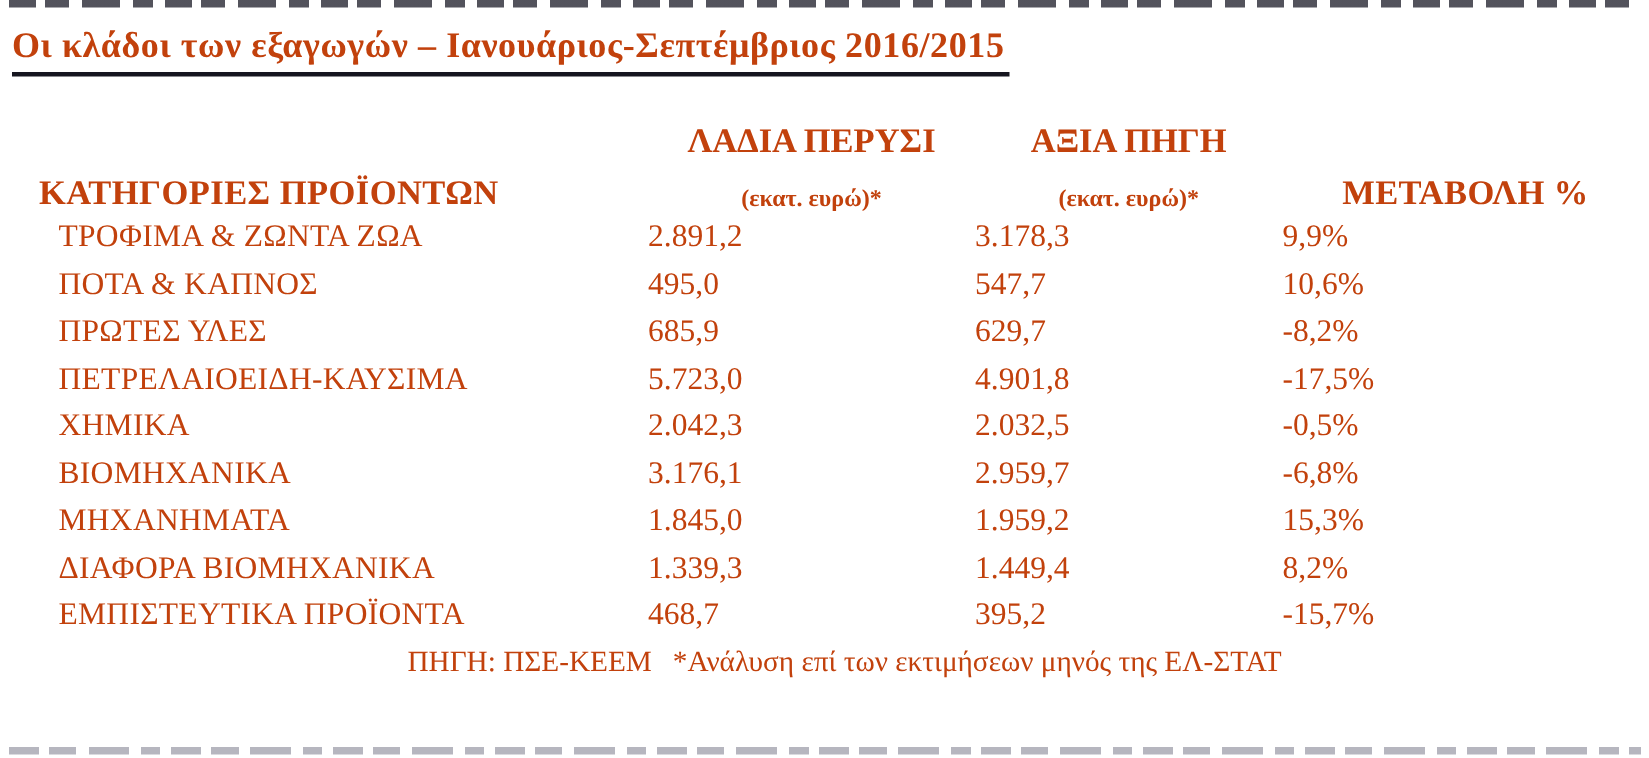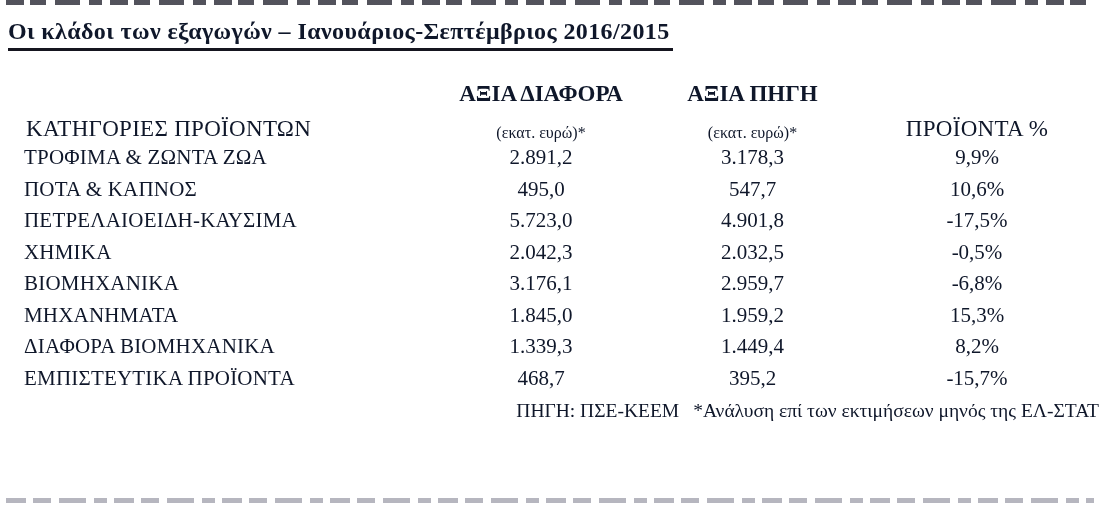--- a/index.html
+++ b/index.html
@@ -1,18 +1,18 @@
 <!DOCTYPE html>
 <html><head>
 <meta charset="utf-8">
 <style>
   html,body{margin:0;padding:0;background:#fff;}
   .page{
     position:relative;width:1099px;height:505px;background:#ffffff;overflow:hidden;
-    font-family:"Liberation Serif","DejaVu Serif",serif;color:#0f172a;
+    font-family:"Liberation Serif","DejaVu Serif",serif;color:#c2410c;
   }
   
   .clip-line{position:absolute;left:6px;width:1088px;height:5px;}
   .clip-top{
     top:0;
     background:repeating-linear-gradient(90deg,
       #34343f 0 18px, transparent 18px 24px,
       #34343f 24px 40px, transparent 40px 49px,
       #34343f 49px 74px, transparent 74px 83px,
       #34343f 83px 96px, transparent 96px 104px);
@@ -31,28 +31,28 @@
     font-size:24px;font-weight:bold;line-height:30px;letter-spacing:.4px;
     border-bottom:3px solid #15151f;padding:0 3px 2px 0;
     white-space:nowrap;
   }
   table.xtable{
     position:absolute;left:0;top:71px;width:1099px;
     border-collapse:collapse;table-layout:fixed;
   }
   .xtable td{padding:0;overflow:hidden;white-space:nowrap;}
   tr.hdr1 td{height:36px;vertical-align:bottom;font-weight:bold;font-size:23px;text-align:center;}
-  tr.hdr2 td{height:35px;vertical-align:bottom;font-weight:normal;text-align:center;}
+  tr.hdr2 td{height:35px;vertical-align:bottom;font-weight:bold;text-align:center;}
   tr.hdr2 td.cat-h{font-size:23px;text-align:left;padding-left:26px;letter-spacing:.3px;}
   tr.hdr2 td.unit-h{font-size:16px;}
   tr.hdr2 td.chg-h{font-size:23px;letter-spacing:.3px;}
   tr.data td{height:31.5px;vertical-align:middle;font-size:21px;}
-  tr.data td.cat{text-align:left;padding-left:24px;letter-spacing:.2px;}
-  tr.data td.num{text-align:center;}
-  tr.src td{height:33px;vertical-align:middle;text-align:right;padding-left:27px;font-size:19.5px;}
+  tr.data td.cat{text-align:left;padding-left:39px;letter-spacing:.2px;}
+  tr.data td.num{}
+  tr.src td{height:33px;vertical-align:middle;text-align:center;padding-left:27px;font-size:19.5px;}
   tr.src .note{margin-left:14px;}
 </style>
 </head>
 <body>
 
 <div class="page">
 
   <div class="clip-line clip-top"></div>
 
   <h1 class="title">Οι κλάδοι των εξαγωγών – Ιανουάριος-Σεπτέμβριος 2016/2015</h1>
@@ -60,42 +60,48 @@
   <table class="xtable">
     <colgroup>
       <col style="width:432px">
         <col style="width:218px">
         <col style="width:205px">
         <col style="width:244px">
     </colgroup>
     <tbody>
       <tr class="hdr1">
         <td></td>
-        <td>ΑΞΙΑ ΔΙΑΦΟΡΑ</td>
+        <td>ΛΑΔΙΑ ΠΕΡΥΣΙ</td>
         <td>ΑΞΙΑ ΠΗΓΗ</td>
         <td></td>
       </tr>
       <tr class="hdr2">
         <td class="cat-h">ΚΑΤΗΓΟΡΙΕΣ ΠΡΟΪΟΝΤΩΝ</td>
         <td class="unit-h">(εκατ. ευρώ)*</td>
         <td class="unit-h">(εκατ. ευρώ)*</td>
-        <td class="chg-h">ΠΡΟΪΟΝΤΑ %</td>
+        <td class="chg-h">ΜΕΤΑΒΟΛΗ %</td>
       </tr>
 
       <tr class="data">
         <td class="cat">ΤΡΟΦΙΜΑ &amp; ΖΩΝΤΑ ΖΩΑ</td>
         <td class="num">2.891,2</td>
         <td class="num">3.178,3</td>
         <td class="num">9,9%</td>
       </tr>
       <tr class="data">
         <td class="cat">ΠΟΤΑ &amp; ΚΑΠΝΟΣ</td>
         <td class="num">495,0</td>
         <td class="num">547,7</td>
         <td class="num">10,6%</td>
+      </tr>
+      <tr class="data">
+        <td class="cat">ΠΡΩΤΕΣ ΥΛΕΣ</td>
+        <td class="num">685,9</td>
+        <td class="num">629,7</td>
+        <td class="num">-8,2%</td>
       </tr>
       <tr class="data">
         <td class="cat">ΠΕΤΡΕΛΑΙΟΕΙΔΗ-ΚΑΥΣΙΜΑ</td>
         <td class="num">5.723,0</td>
         <td class="num">4.901,8</td>
         <td class="num">-17,5%</td>
       </tr>
       <tr class="data">
         <td class="cat">ΧΗΜΙΚΑ</td>
         <td class="num">2.042,3</td>

